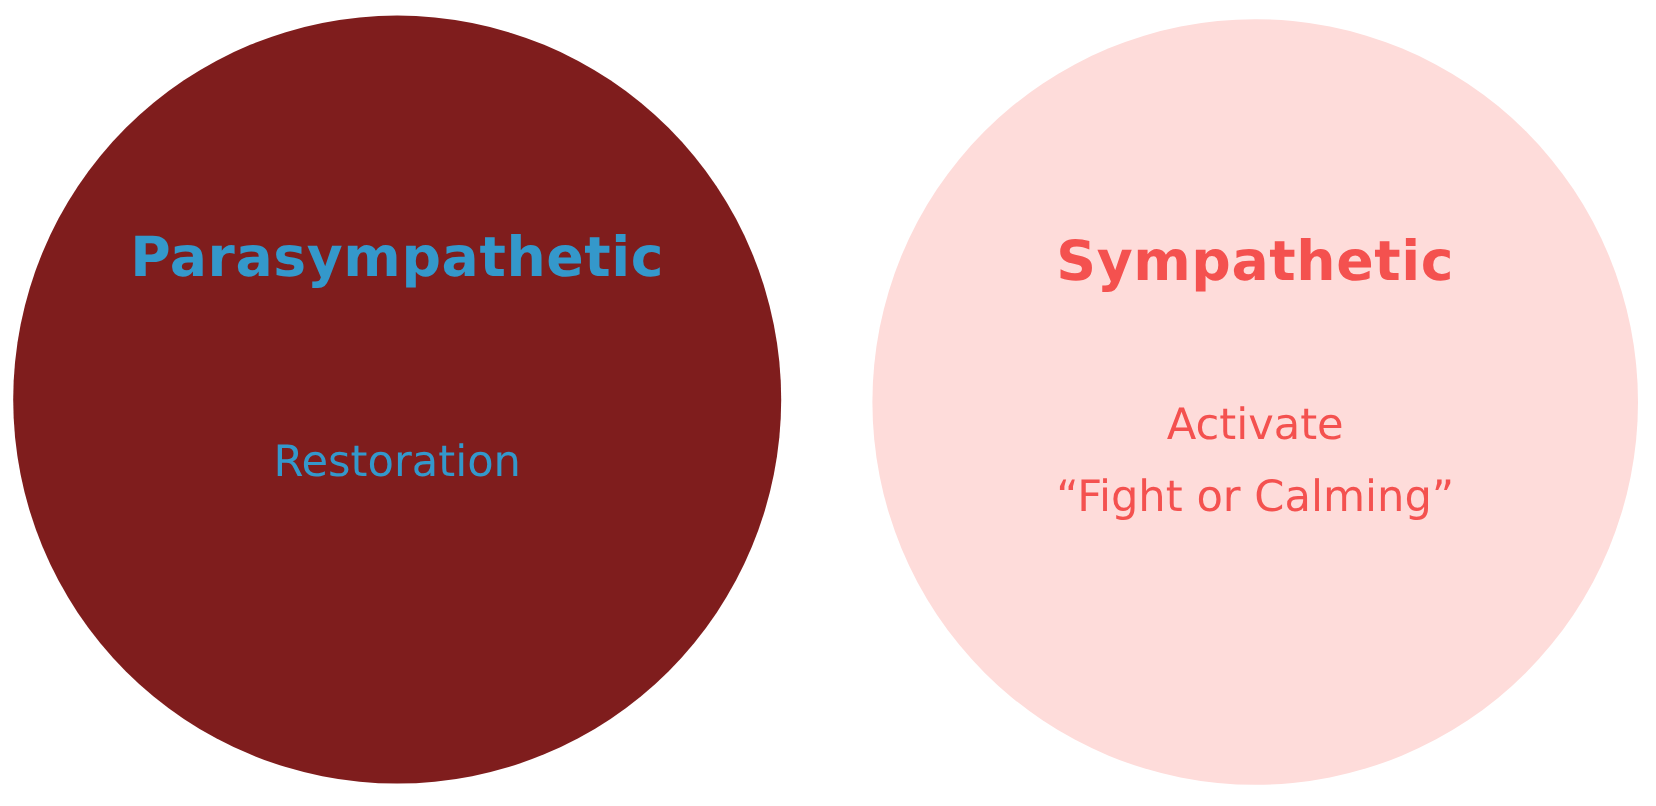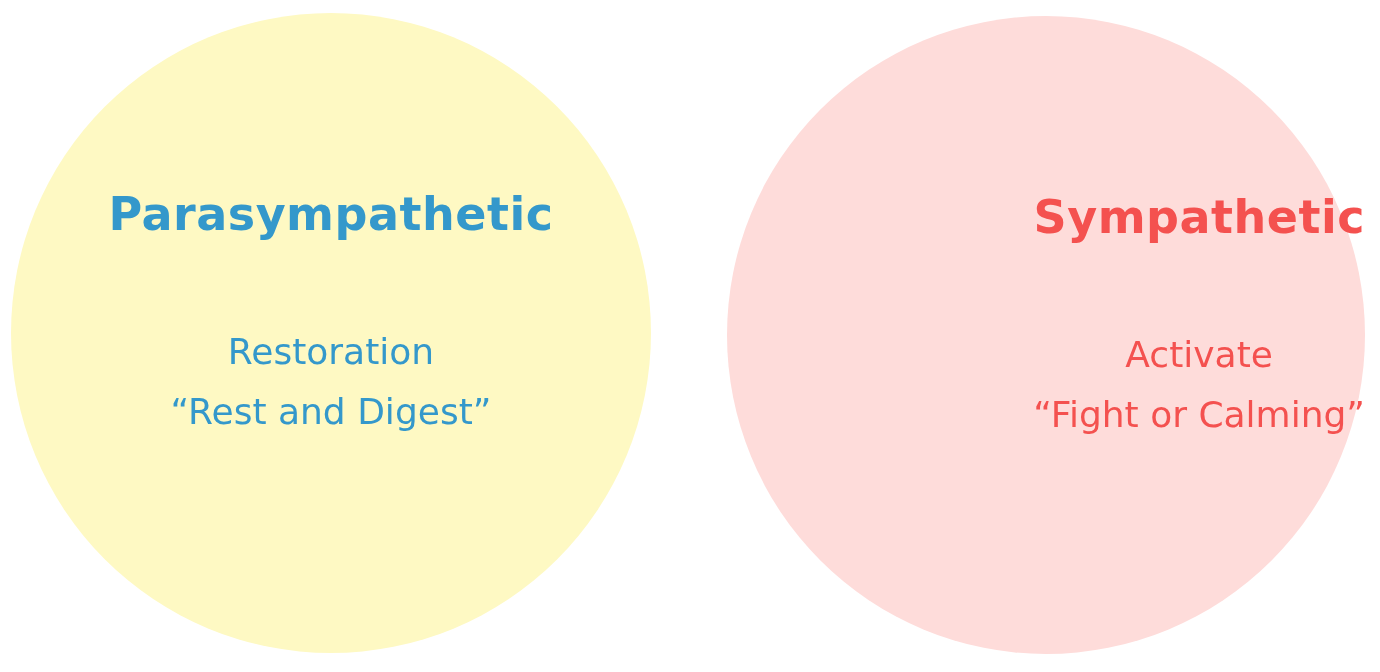--- a/index.html
+++ b/index.html
@@ -47,27 +47,26 @@
     font-weight: normal;
     line-height: 60px;
   }
   .circle-line {
     display: block;
   }
 </style>
 </head>
 <body style="background-color: rgb(255, 255, 255);">
 
-<div class="circle circle-left" style="background-color: #fef9c3; color: rgb(52, 152, 203);">
+<div class="circle circle-left" style="background-color: #7f1d1d; color: rgb(52, 152, 203); gap: 34px;">
   <div class="circle-title">Parasympathetic</div>
   <div class="circle-body">
     <span class="circle-line">Restoration</span>
-    <span class="circle-line">“Rest and Digest”</span>
   </div>
 </div>
 
-<div class="circle circle-right" style="background-color: rgb(254, 220, 218); color: rgb(244, 81, 79); align-items: flex-end;">
+<div class="circle circle-right" style="background-color: rgb(254, 220, 218); color: rgb(244, 81, 79);">
   <div class="circle-title">Sympathetic</div>
   <div class="circle-body">
     <span class="circle-line">Activate</span>
     <span class="circle-line">“Fight or Calming”</span>
   </div>
 </div>
 
 </body></html>

